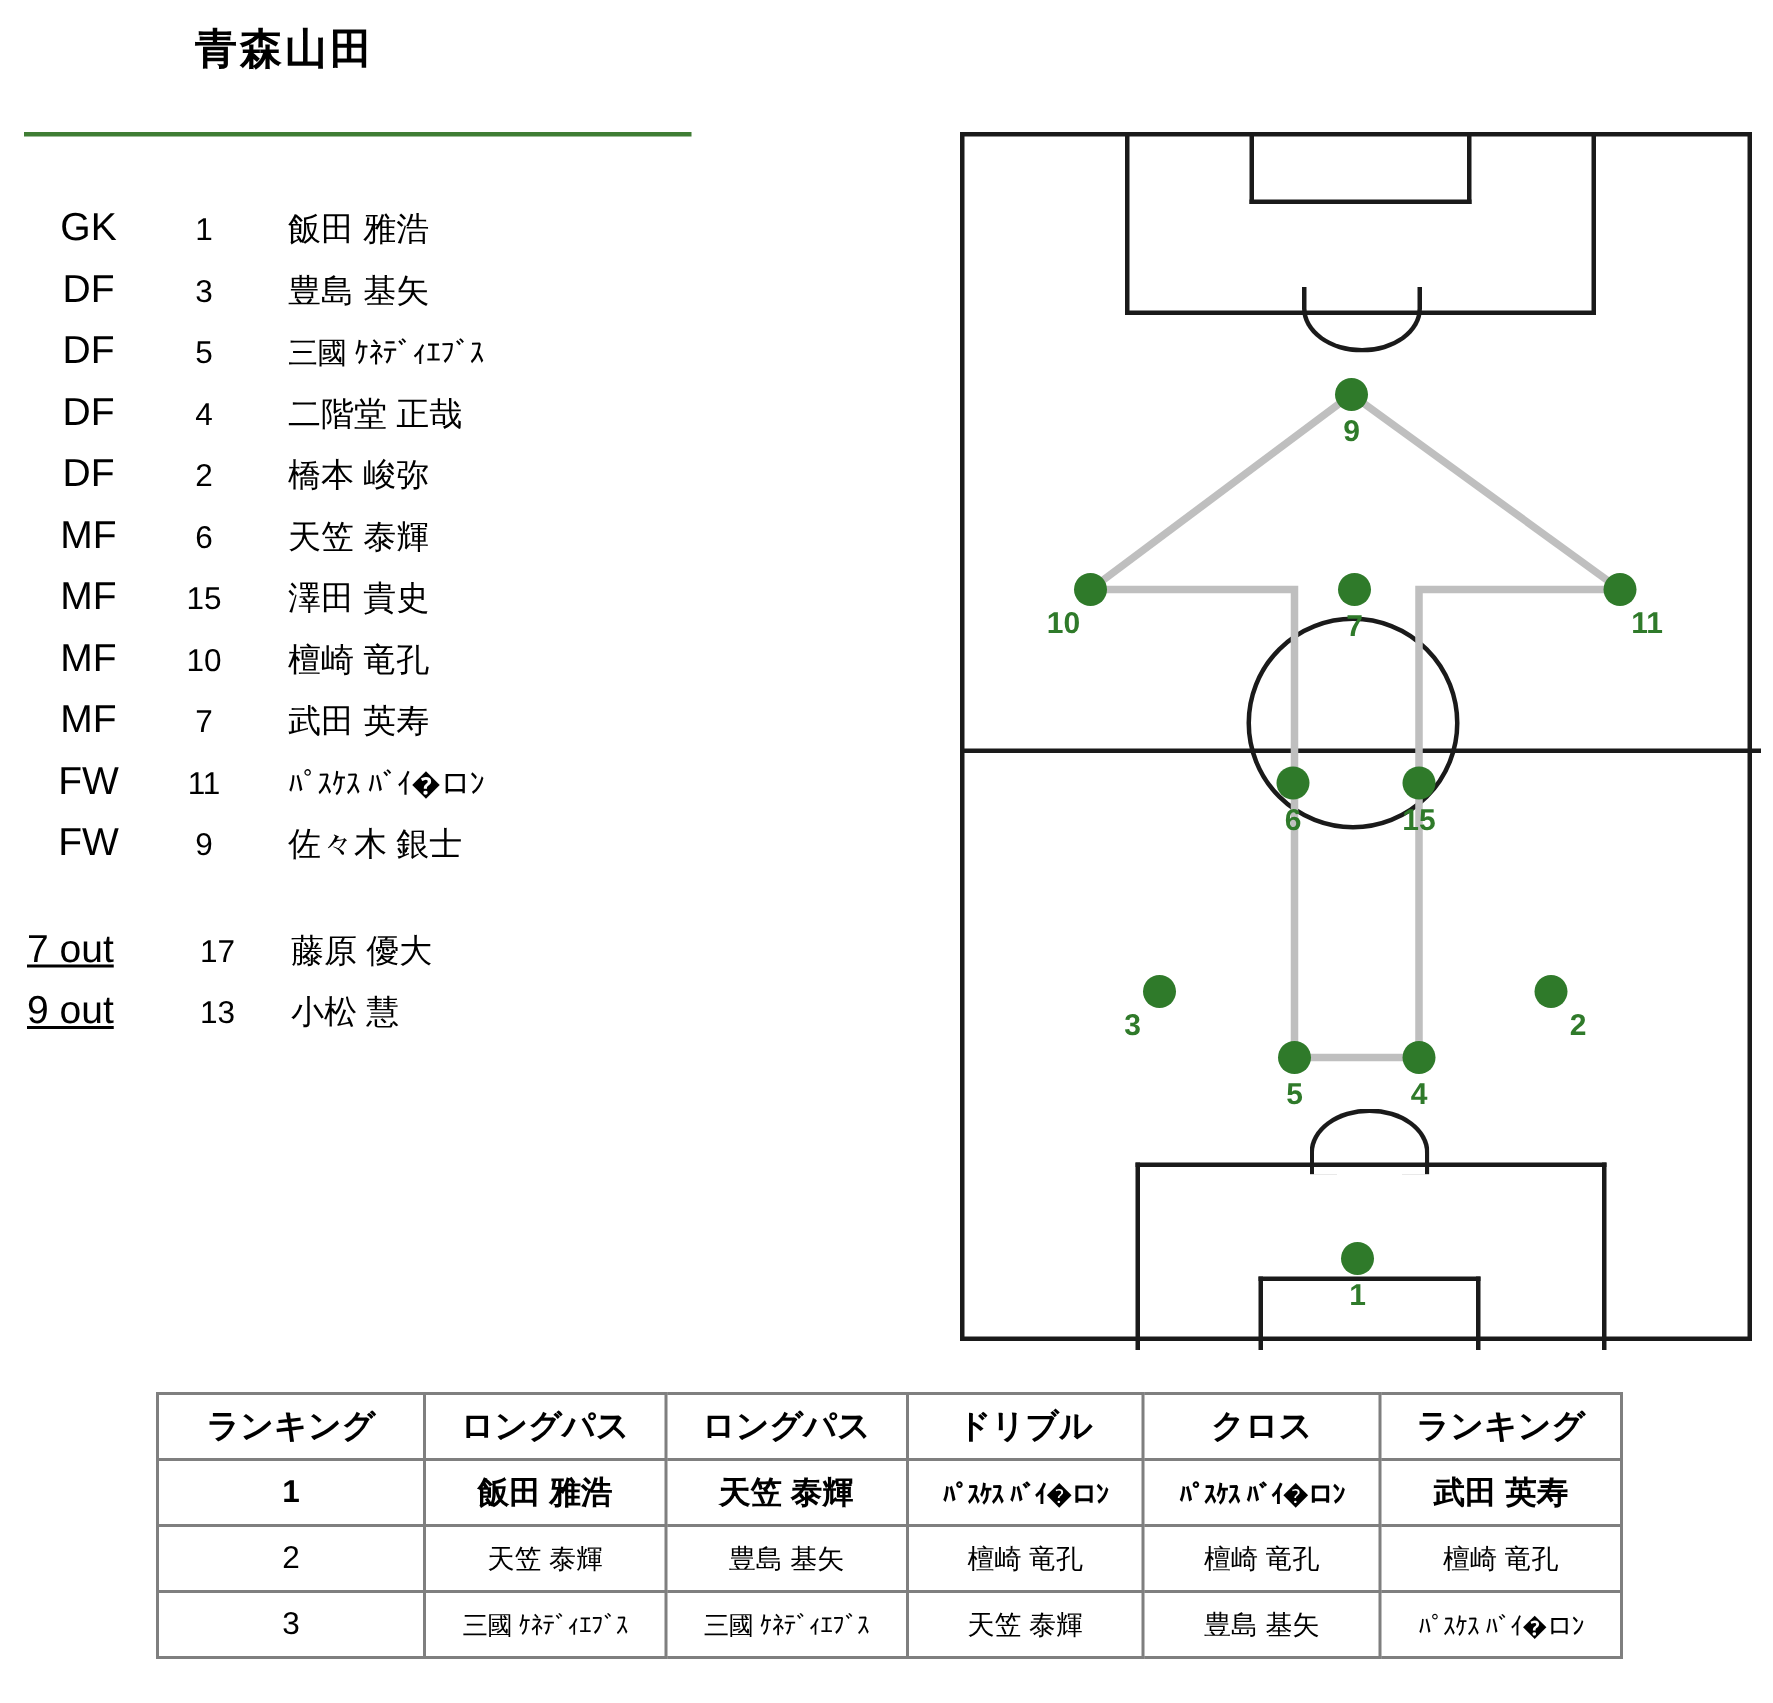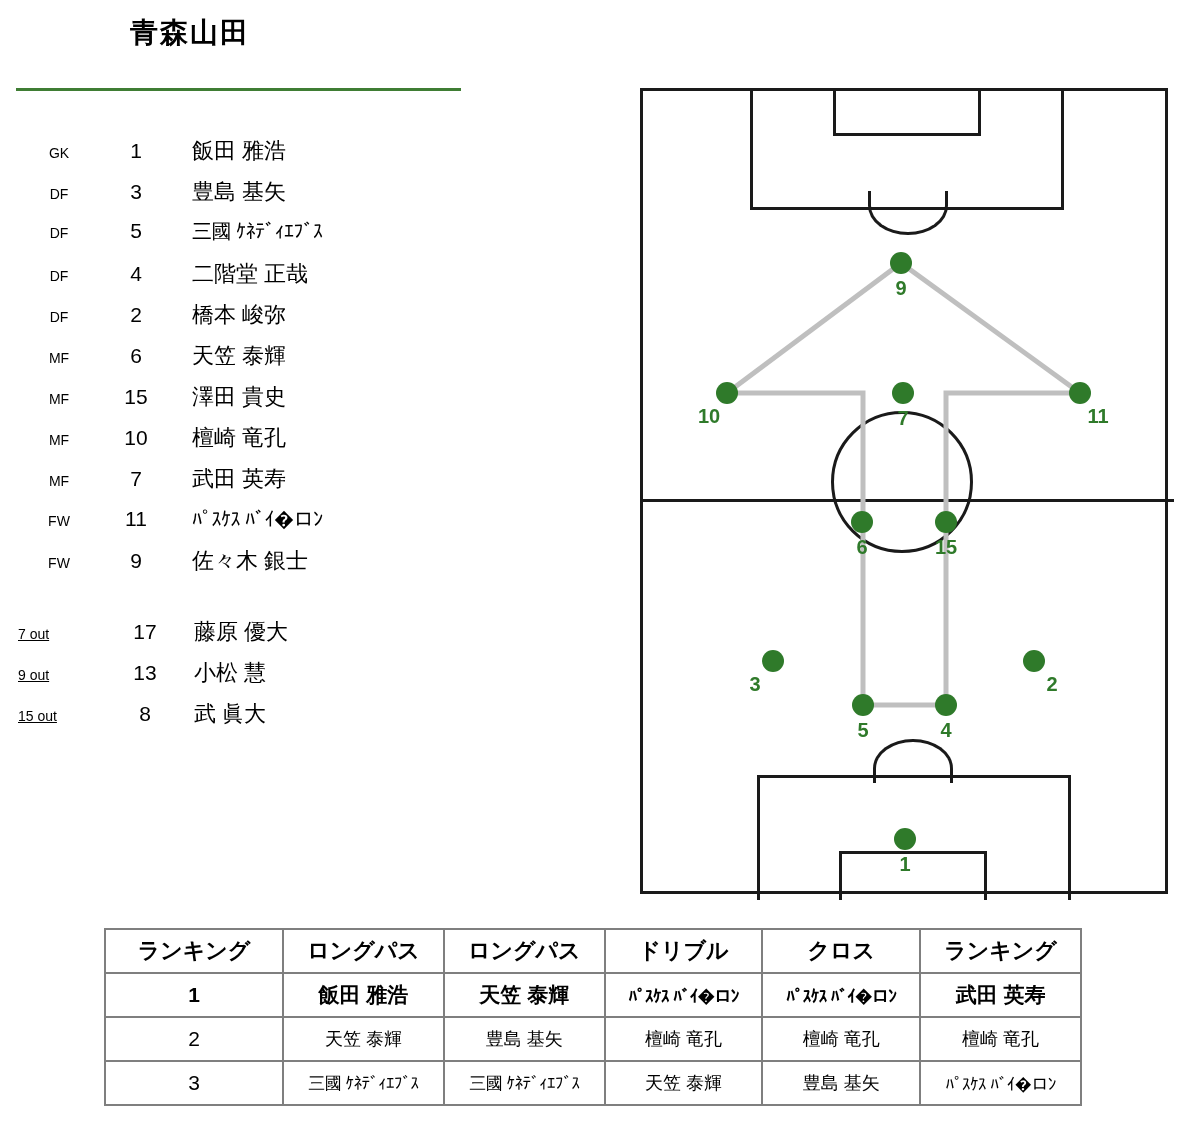--- a/index.html
+++ b/index.html
@@ -43,21 +43,21 @@
     width: 460px;
   }
   .roster-row {
     display: flex;
     align-items: baseline;
     height: 41px;
   }
   .roster-row .pos {
     width: 86px;
     text-align: center;
-    font-size: 14px;
+    font-size: 26px;
   }
   .roster-row .num {
     width: 68px;
     text-align: center;
     font-size: 21px;
   }
   .roster-row .name {
     padding-left: 22px;
     font-size: 22px;
   }
@@ -279,25 +279,20 @@
 
   <div class="roster-row sub">
     <span class="pos">7 out</span>
     <span class="num">17</span>
     <span class="name">藤原 優大</span>
   </div>
   <div class="roster-row sub">
     <span class="pos">9 out</span>
     <span class="num">13</span>
     <span class="name">小松 慧</span>
-  </div>
-  <div class="roster-row sub">
-    <span class="pos">15 out</span>
-    <span class="num">8</span>
-    <span class="name">武 眞大</span>
   </div>
 </div>
 
 <div id="pitch">
   <div class="pbox" id="top-penalty-area"></div>
   <div class="pbox" id="top-goal-area"></div>
   <div id="top-arc"></div>
   <div id="halfway-line"></div>
   <div id="center-circle"></div>
   <div class="pbox" id="bottom-penalty-area"></div>

